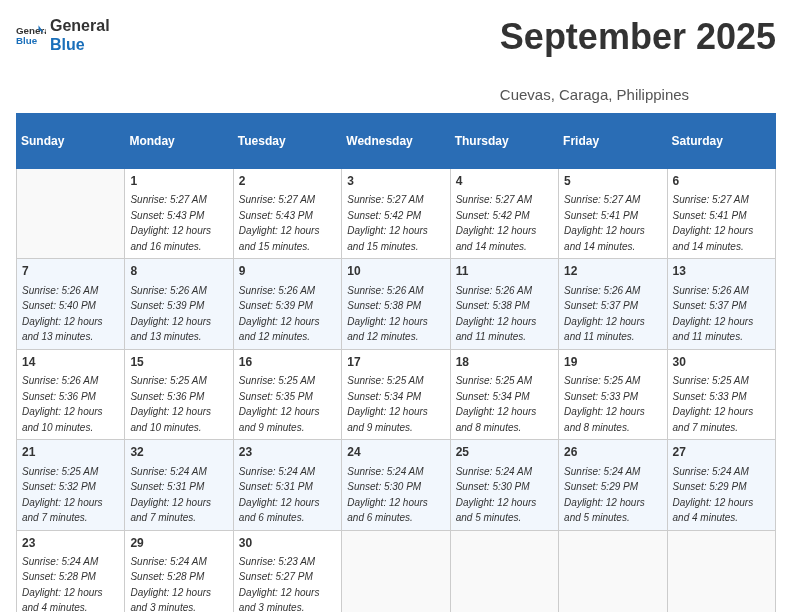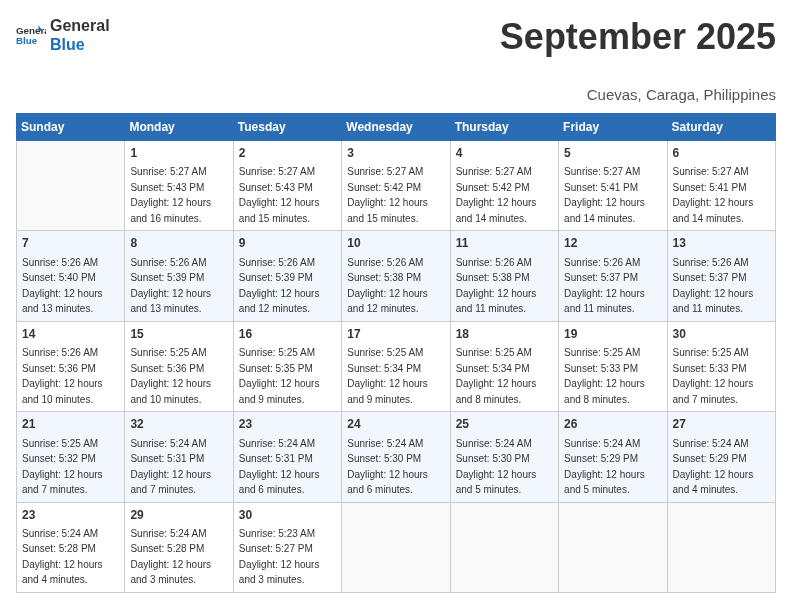--- a/index.html
+++ b/index.html
@@ -19,41 +19,40 @@
     .logo {
       display: flex;
       align-items: center;
       gap: 4px;
     }
     .logo-icon {
       width: 30px;
       height: 24px;
     }
     .title-area {
-      text-align: right;
     }
     .month-title {
       font-size: 36px;
       font-weight: bold;
       color: #333;
     }
     .location-title {
       font-size: 15px;
       color: #555;
       margin-top: 28px;
     }
     table {
       width: 100%;
       border-collapse: collapse;
       font-size: 10.5px;
     }
     thead tr th {
       background-color: #2a6db5;
       color: #fff;
-      padding: 6px 4px;
+      padding: 20px 4px;
       text-align: left;
       font-size: 12px;
       font-weight: bold;
       border: 1px solid #2a6db5;
     }
     tbody tr td {
       border: 1px solid #ccc;
       vertical-align: top;
       padding: 4px 5px;
       width: 108px;
@@ -63,20 +62,21 @@
     }
     .day-num {
       font-size: 12px;
       font-weight: bold;
       display: block;
       margin-bottom: 2px;
     }
     .day-info {
       font-size: 10px;
       color: #333;
+      font-style: italic;
     }
     tbody tr td.empty {
       background: #f9f9f9;
     }
     tbody tr:nth-child(odd) td {
       background-color: #fff;
     }
     tbody tr:nth-child(even) td {
       background-color: #f2f7fd;
     }

